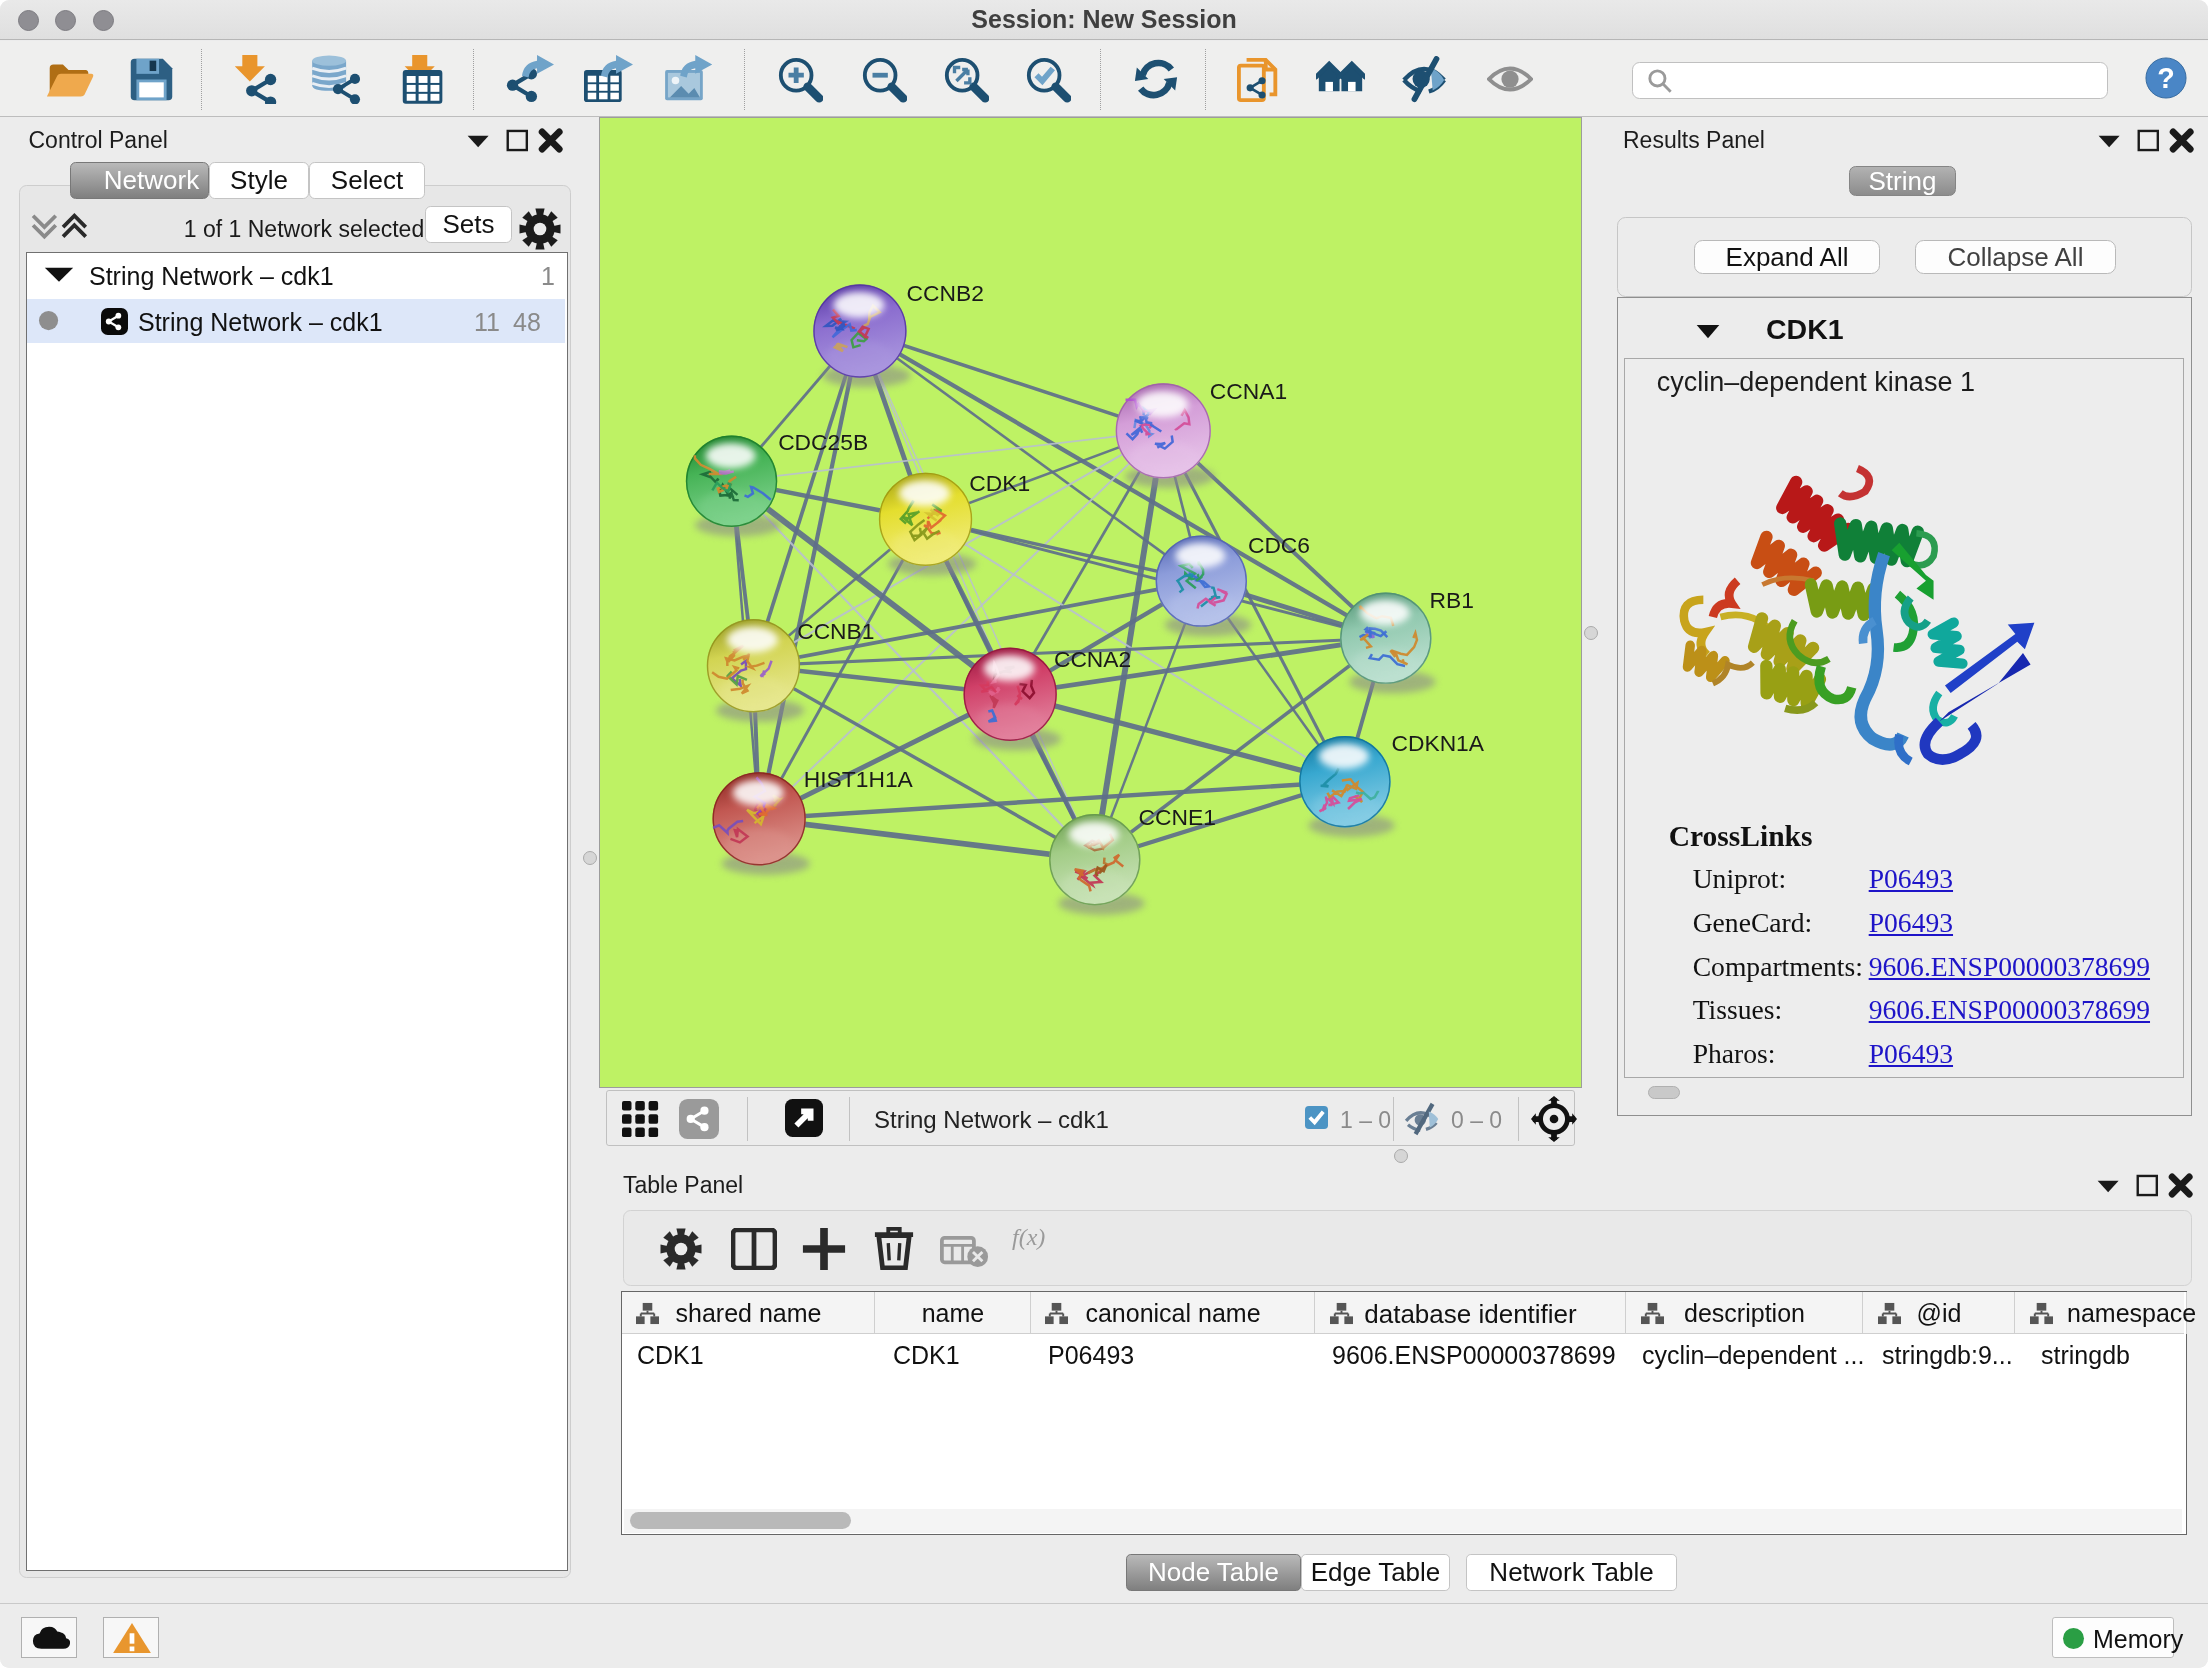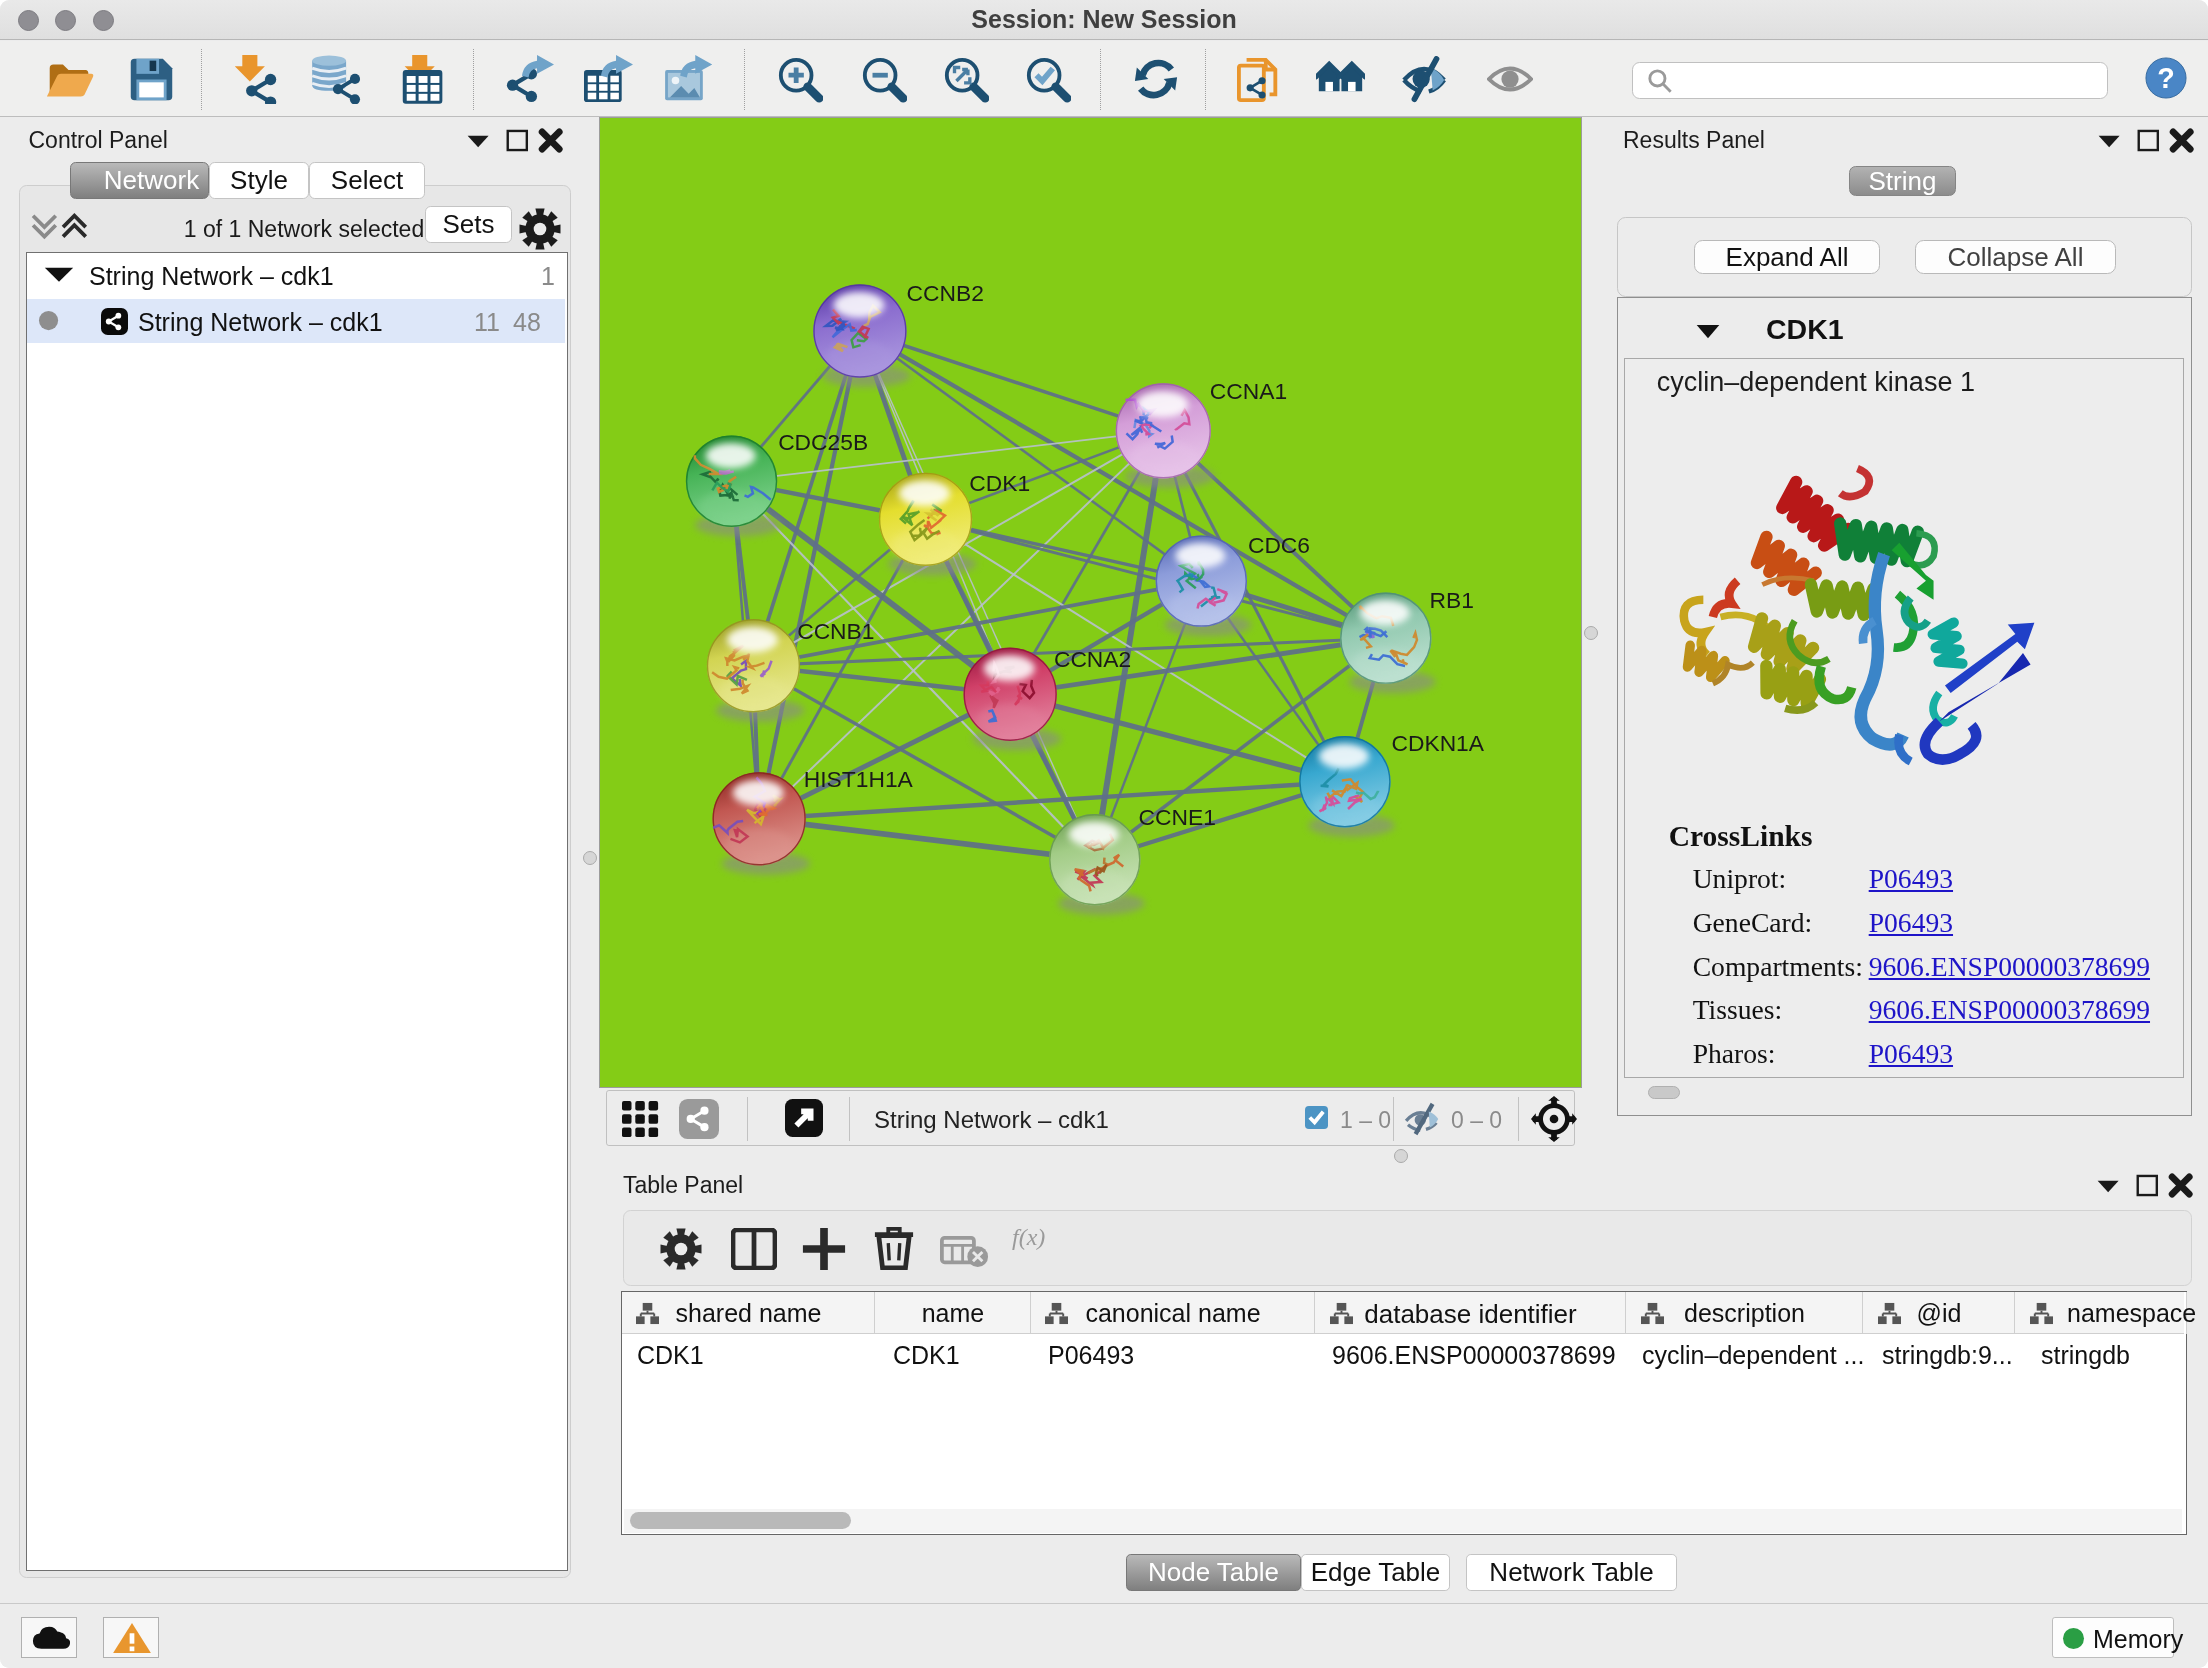--- a/index.html
+++ b/index.html
@@ -263,21 +263,21 @@
               <circle cx="26" cy="30" r="6"></circle>
               <path d="M6 18 L26 6 M6 18 L26 30" stroke="#fff" stroke-width="4.5" fill="none"></path>
             </g>
           </svg>
           <div class="abs" style="left:111px; top:8.6px; font-size:25px; color:#111;">String Network – cdk1</div>
           <div class="abs" style="left:447px; top:8.6px; font-size:25px; color:#8a8a8a;">11</div>
           <div class="abs" style="left:486px; top:8.6px; font-size:25px; color:#8a8a8a;">48</div>
         </div>
       </div>
     </div>
-    <div class="abs" style="left:599px; top:117px; width:983px; height:971px; background:#84cc16;border:1px solid #9c9c9c;">
+    <div class="abs" style="left:599px; top:117px; width:983px; height:971px; background:#bef264;border:1px solid #9c9c9c;">
       <svg class="abs" style="left:0px; top:0px;" width="982" height="969" viewBox="0 0 1032 1019">
         <g transform="translate(-630,-123)">
           <defs>
             <linearGradient id="g0" x1="0" y1="0" x2="0.25" y2="1">
               <stop offset="0%" stop-color="#4f2f9c"></stop>
               <stop offset="42%" stop-color="#8a6cce"></stop>
               <stop offset="100%" stop-color="#a995de"></stop>
             </linearGradient>
             <linearGradient id="g1" x1="0" y1="0" x2="0.25" y2="1">
               <stop offset="0%" stop-color="#9c5ca4"></stop>

